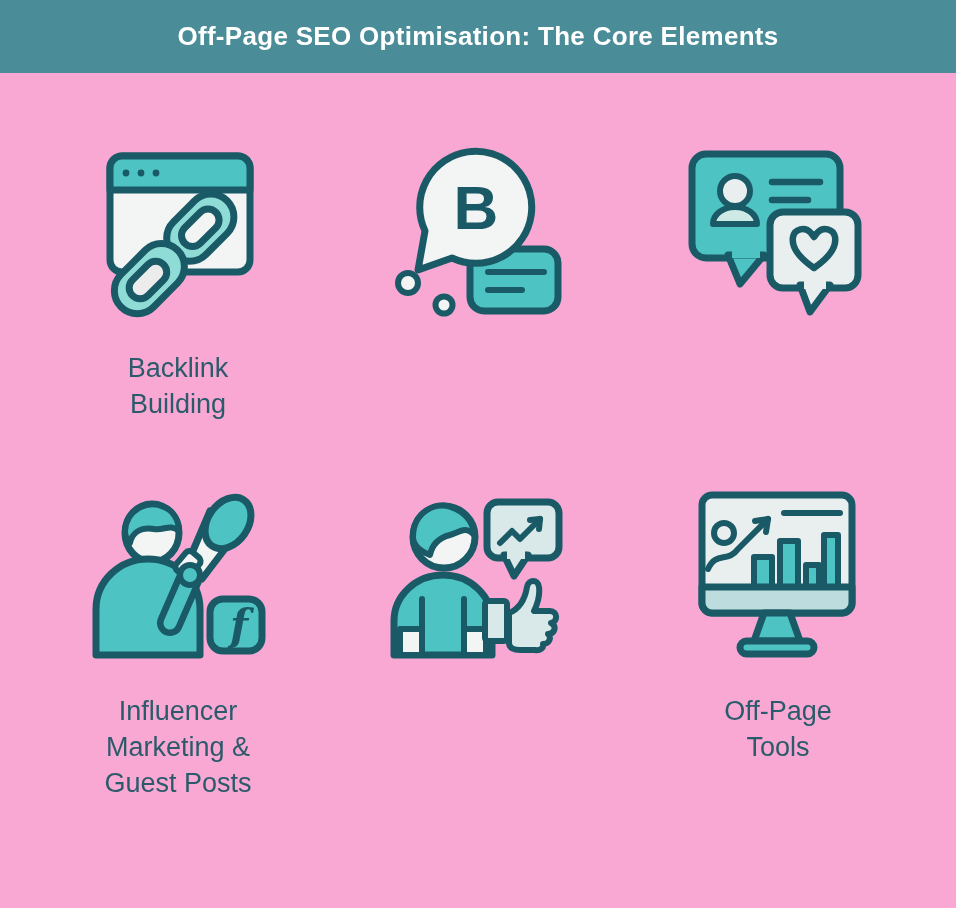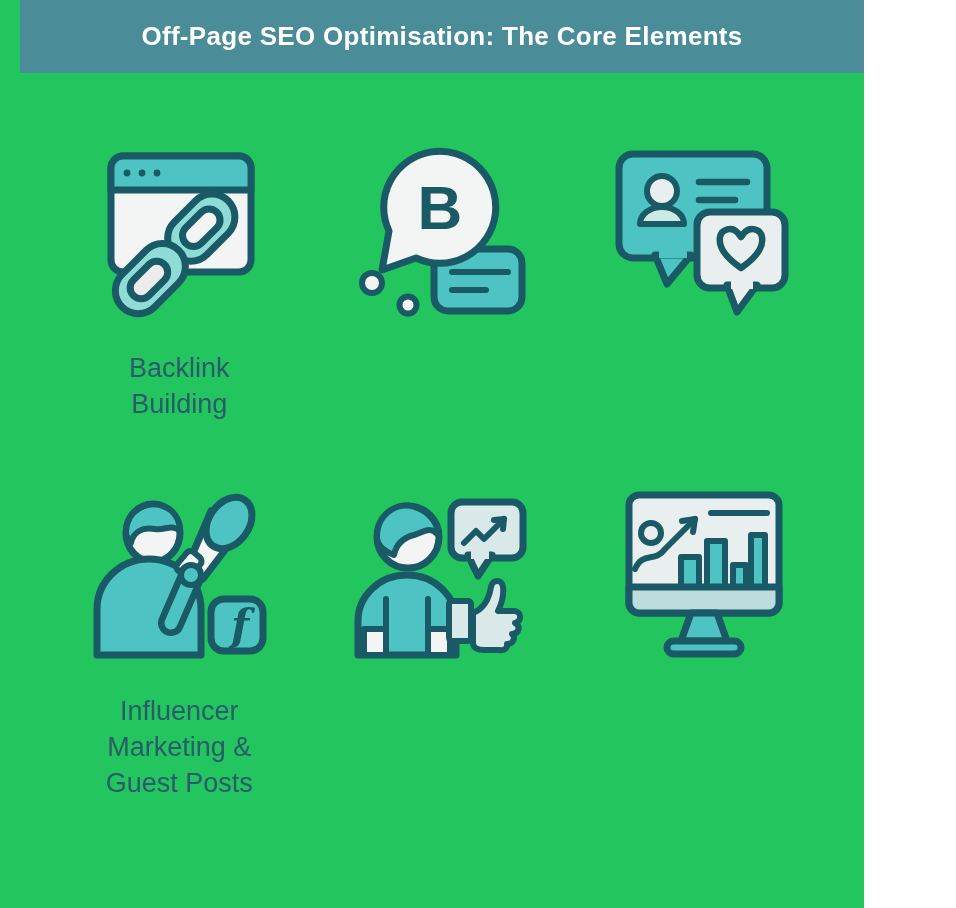--- a/index.html
+++ b/index.html
@@ -1,18 +1,18 @@
 <!DOCTYPE html>
 <html><head>
 <meta charset="utf-8">
 <style>
   html,body{margin:0;padding:0;}
   .canvas{
-    width:844px;height:908px;background:#22c55e;overflow:hidden;
-    position:relative;font-family:"Liberation Sans", sans-serif;padding-left:20px;
+    width:956px;height:908px;background:#f9a8d4;overflow:hidden;
+    position:relative;font-family:"Liberation Sans", sans-serif;
   }
   .header{
     height:73px;background:#4a8c98;display:flex;align-items:center;justify-content:center;
   }
   .header h1{
     margin:0;color:#ffffff;font-size:26px;font-weight:700;letter-spacing:.3px;
   }
   .grid{
     display:grid;grid-template-columns:repeat(3,1fr);
     padding:70px 28px 0;row-gap:64px;
@@ -173,16 +173,18 @@
               <rect x="92" y="54" width="18" height="46" fill="#4ec3c3"></rect>
               <rect x="118" y="78" width="13" height="22" fill="#4ec3c3"></rect>
               <rect x="136" y="48" width="14" height="52" fill="#4ec3c3"></rect>
             </g>
             <path d="M14 100 h150 v16 a10 10 0 0 1 -10 10 h-130 a10 10 0 0 1 -10 -10 z" fill="#bcdcdd"></path>
             <polygon points="76,126 102,126 112,154 66,154" fill="#4ec3c3"></polygon>
             <rect x="52" y="154" width="74" height="13" rx="6.5" fill="#4ec3c3"></rect>
           </g>
         </svg>
       </div>
+      <div class="label">Off-Page
+Tools</div>
     </div>
 
   </div>
 </div>
 
 </body></html>

